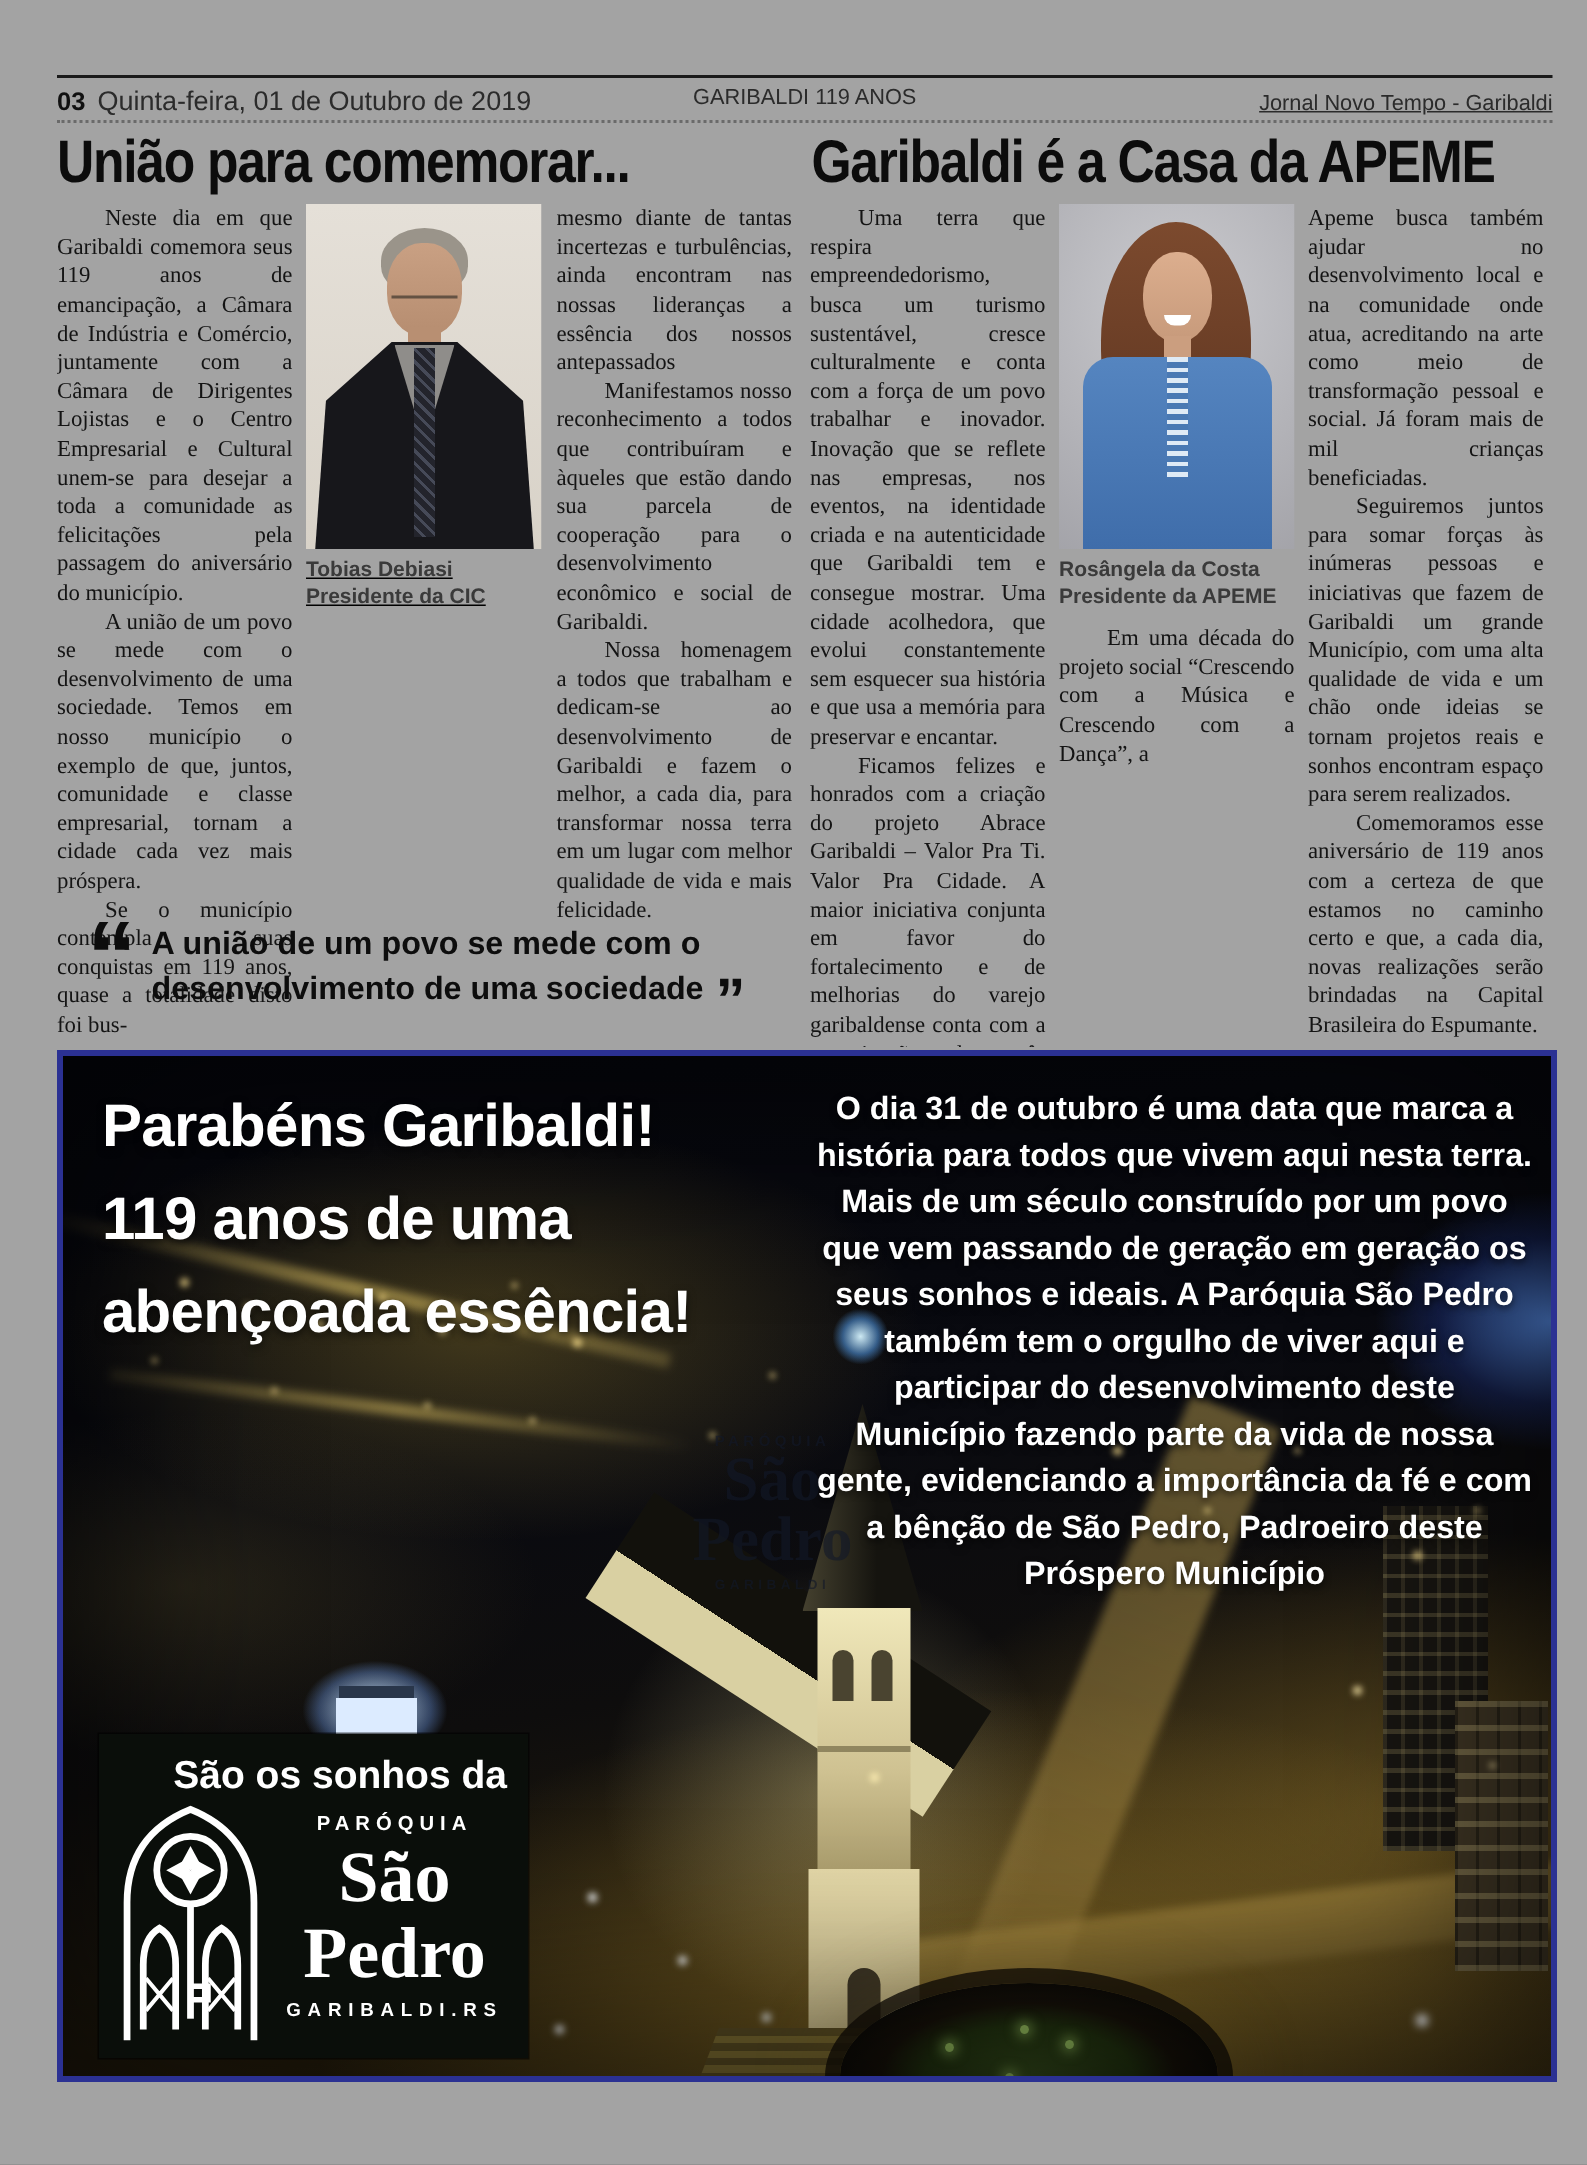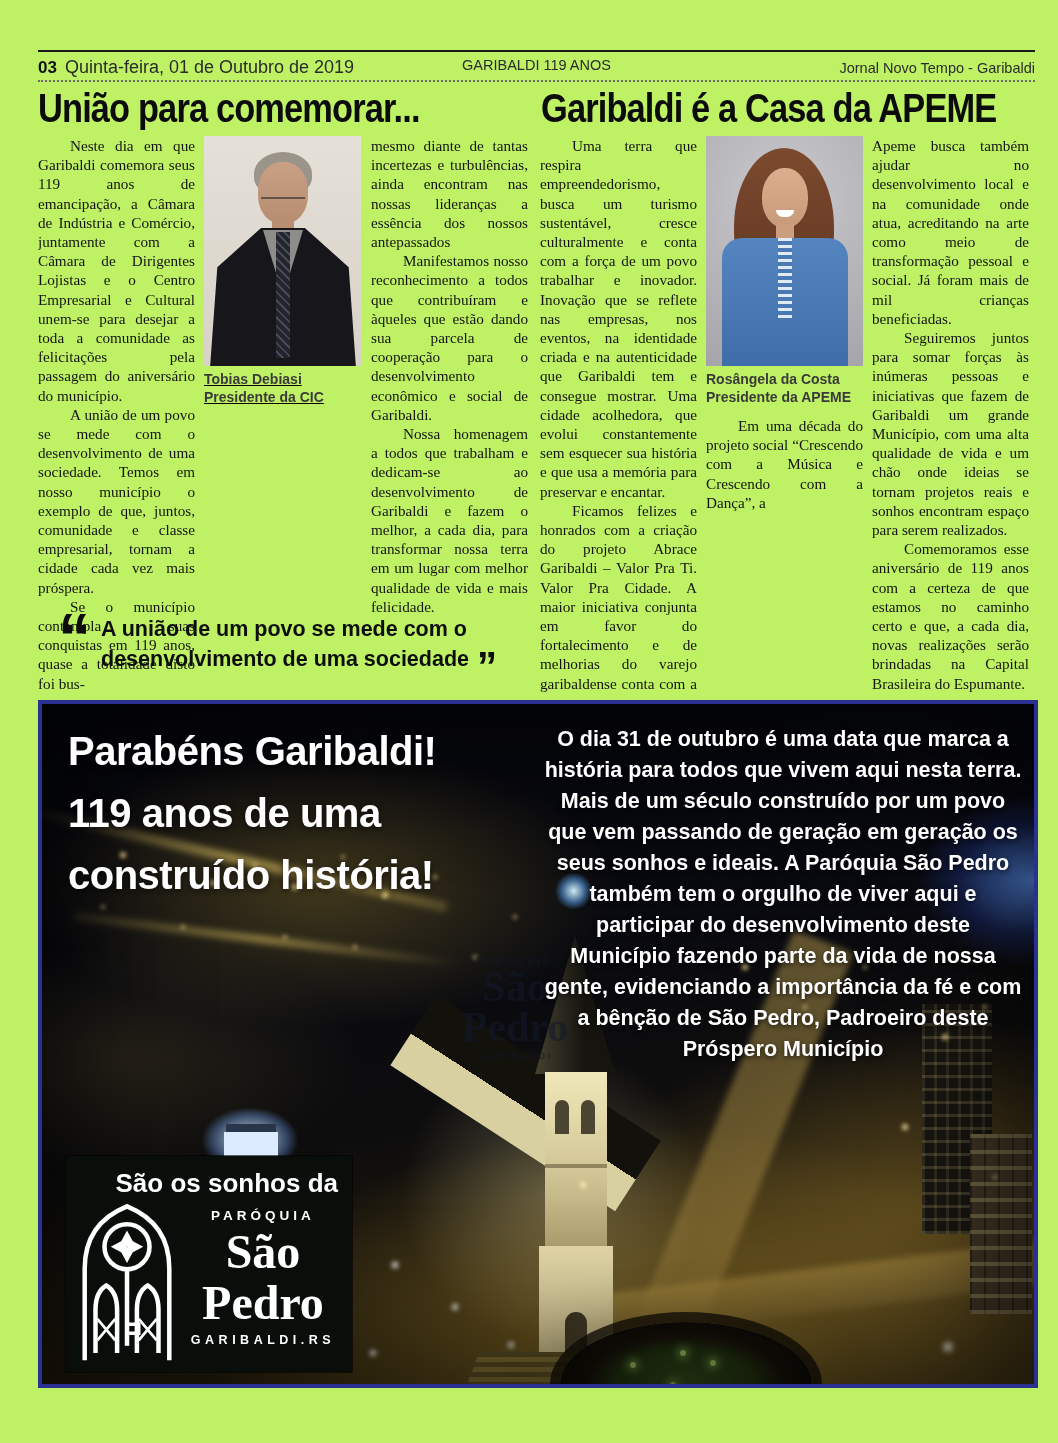--- a/index.html
+++ b/index.html
@@ -1,25 +1,25 @@
 <!DOCTYPE html>
 <html><head>
 <meta charset="utf-8">
 <style>
   html,body{margin:0;padding:0;background:#888;}
-  .page{position:relative;width:1058px;height:1443px;background:#bef264;margin:0 auto;
+  .page{position:relative;width:1058px;height:1443px;background:#a3a3a3;margin:0 auto;
         font-family:"Liberation Sans",sans-serif;overflow:hidden;}
 
   
   .toprule{position:absolute;left:38px;top:50px;width:997px;height:2px;background:#1a1a1a;}
   .pheader{position:absolute;left:38px;top:57px;width:997px;height:22px;display:flex;align-items:baseline;}
   .ph-num{font-weight:bold;font-size:17px;color:#111;margin-right:8px;}
   .ph-date{font-size:18px;color:#2b2b2b;}
   .ph-center{position:absolute;left:0;width:100%;text-align:center;font-size:14.5px;color:#2b2b2b;}
-  .ph-right{margin-left:auto;font-size:14.5px;color:#2b2b2b;}
+  .ph-right{margin-left:auto;font-size:14.5px;color:#2b2b2b;text-decoration:underline;}
   .dotrule{position:absolute;left:38px;top:80px;width:997px;border-top:2.5px dotted #6a6a6a;}
 
   
   .headline{position:absolute;top:86px;font-weight:bold;font-size:40px;color:#0c0c0c;
             letter-spacing:-1px;transform:scaleX(.86);transform-origin:left top;white-space:nowrap;}
   .hl1{left:38px;}
   .hl2{left:541px;}
 
   
   .col{position:absolute;top:136px;width:157px;height:562px;overflow:hidden;}
@@ -274,21 +274,21 @@
     <div class="watermark">
       <div class="wm-small">PARÓQUIA</div>
       <div class="wm-big">São</div>
       <div class="wm-big">Pedro</div>
       <div class="wm-sub">GARIBALDI</div>
     </div>
 
     <div class="ad-headline">
         <div class="adh-line">Parabéns Garibaldi!</div>
         <div class="adh-line">119 anos de uma</div>
-        <div class="adh-line">construído história!</div>
+        <div class="adh-line">abençoada essência!</div>
       </div>
     <div class="ad-body">O dia 31 de outubro é uma data que marca a história para todos que vivem aqui nesta terra. Mais de um século construído por um povo que vem passando de geração em geração os seus sonhos e ideais. A Paróquia São Pedro também tem o orgulho de viver aqui e participar do desenvolvimento deste Município fazendo parte da vida de nossa gente, evidenciando a importância da fé e com a bênção de São Pedro, Padroeiro deste Próspero Município</div>
 
     <div class="logobox">
       <div class="votos">São os sonhos da</div>
       <svg class="emblem" width="102" height="162" viewBox="0 0 110 180">
         <g fill="none" stroke="#ffffff" stroke-width="5">
           <path d="M8 178 L8 76 Q8 26 55 7 Q102 26 102 76 L102 178"></path>
           <circle cx="55" cy="52" r="25"></circle>
           <path d="M55 34 L62 47 L55 52 L48 47 Z" fill="#fff" stroke="none"></path>

